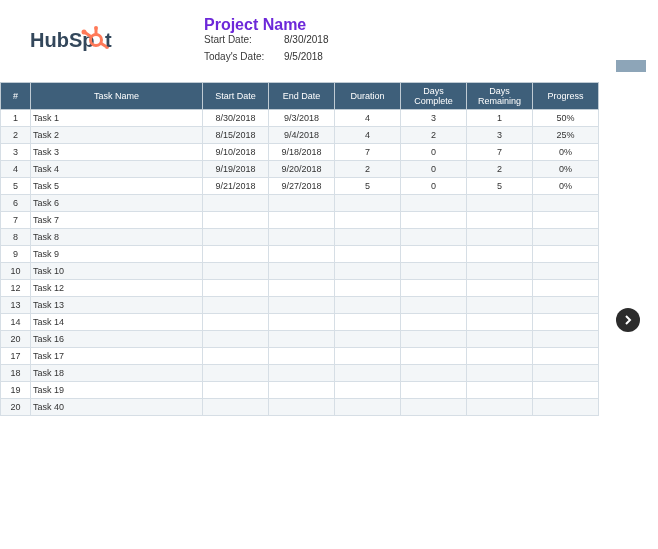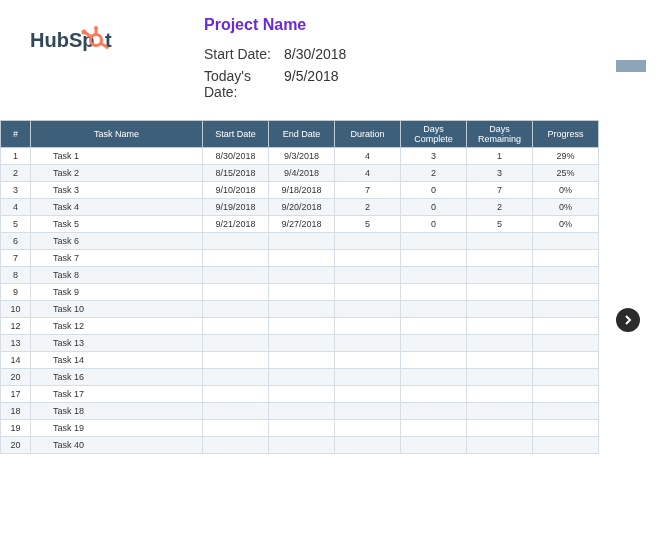--- a/index.html
+++ b/index.html
@@ -1,30 +1,30 @@
 <!DOCTYPE html>
 <html><head>
   <meta charset="utf-8">
   <style>
     html,body{margin:0;padding:0;font-family:Arial,Helvetica,sans-serif;background:#fff;color:#2e2e2e}
     .page{width:646px;height:549px;position:relative;overflow:hidden}
     .header-row{display:flex;align-items:flex-start}
     .logo{margin:22px 0 0 30px}
     .title-block{margin:16px 0 0 64px}
     .title{font-weight:700;font-size:16px;color:#6d28d9}
-    .meta{display:flex;font-size:14px;color:#3a3a3a;margin-top:12px}
+    .meta{display:flex;font-size:10px;color:#3a3a3a;margin-top:0}
     .meta .label{width:80px}
     .meta .val{color:#333}
     .meta-row{margin-bottom:6px;display:flex}
     .right-bar{position:absolute;top:60px;right:0;width:30px;height:12px;background:#8da5b8}
     table{border-collapse:collapse;table-layout:fixed;width:594px;margin-top:14px;font-size:9px}
     th{background:#3e5f7a;color:#fff;font-weight:400;padding:3px 2px;border:1px solid #bfcbd4;text-align:center}
     td{border:1px solid #d6dee5;padding:2px 3px;height:12px;text-align:center;color:#333}
     td.idx{text-align:center;width:28px}
-    td.task{text-align:left;padding-left:22px}
+    td.task{text-align:left;padding-left:2px}
     th.task{text-align:center}
     .chev-btn{position:absolute;top:308px;right:6px;width:24px;height:24px;border-radius:50%;background:#2b2b2b;display:flex;align-items:center;justify-content:center;cursor:pointer}
     .chev-btn svg{stroke:#fff;fill:none;stroke-width:2}
     col.c-idx{width:30px}
     col.c-task{width:172px}
     col.c-sd{width:66px}
     col.c-ed{width:66px}
     col.c-dur{width:66px}
     col.c-dc{width:66px}
     col.c-dr{width:66px}
@@ -105,21 +105,21 @@
   </thead>
   <tbody id="tbody">
         <tr>
           <td class="idx">1</td>
           <td class="task">Task 1</td>
           <td>8/30/2018</td>
           <td>9/3/2018</td>
           <td>4</td>
           <td>3</td>
           <td>1</td>
-          <td>29%</td>
+          <td>50%</td>
         </tr>
         <tr>
           <td class="idx">2</td>
           <td class="task">Task 2</td>
           <td>8/15/2018</td>
           <td>9/4/2018</td>
           <td>4</td>
           <td>2</td>
           <td>3</td>
           <td>25%</td>

